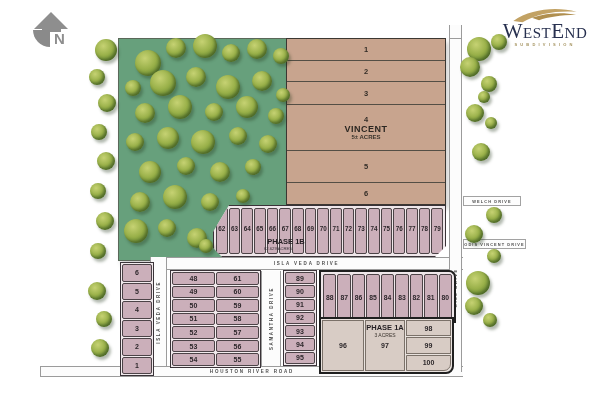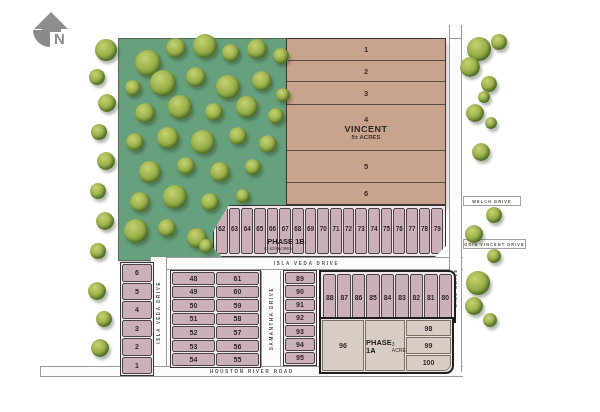--- a/index.html
+++ b/index.html
@@ -93,21 +93,21 @@
   
   #north-row{left:319px;top:270px;width:129px;height:47px;border:2px solid #1f1f1f;border-bottom:none;
     display:flex;gap:1px;padding:2px;border-top-right-radius:7px;background:#efe7ea;}
   #north-row .lot-cell{flex:1;font-size:6.8px;}
   
   #phase1a{left:319px;top:317px;width:129px;height:51px;border:2px solid #1f1f1f;background:#e9e2de;
     display:flex;gap:1px;padding:1px;border-bottom-right-radius:8px;}
   .p1a-cell{background:#d8ccc5;border:1px solid #7b7169;display:flex;align-items:center;justify-content:center;
     font-size:7px;font-weight:700;color:#2d282b;box-sizing:border-box;min-height:0;}
   #lot96{width:42px;}
-  #lot97{width:40px;flex-direction:row;justify-content:flex-start;padding-top:3px;}
+  #lot97{width:40px;flex-direction:column;justify-content:flex-start;padding-top:3px;}
   #p1a-title{font-size:7.5px;font-weight:700;color:#241f23;line-height:8px;}
   #p1a-acres{font-size:5px;font-weight:400;color:#3a332d;line-height:6px;}
   #lot97 .num{margin-top:4px;}
   #p1a-stack{flex:1;display:flex;flex-direction:column;gap:1px;}
   #p1a-stack .p1a-cell{flex:1;}
   #p1a-stack .p1a-cell:last-child{border-bottom-right-radius:7px;}
   
   #trees{left:0;top:0;width:600px;height:412px;pointer-events:none;}
   .tree{
     position:absolute;border-radius:50%;
@@ -121,20 +121,28 @@
 <div id="plan">
 
   <div class="abs" id="north">
     <svg width="46" height="40" viewBox="0 0 46 40">
       <path d="M21 2 L38 19 L31 19 L31 22 L12 22 L12 19 L4 19 Z" fill="#8e8e8e"></path>
       <path d="M20 20 L20 37 A17 17 0 0 1 3 20 Z" fill="#8a8a8a"></path>
       <text x="24" y="34" font-size="15" font-weight="bold" fill="#8e8e8e" font-family="Liberation Sans, sans-serif">N</text>
     </svg>
   </div>
 
+  <div class="abs" id="logo">
+    <svg class="swoosh" width="66" height="18" viewBox="0 0 100 26">
+      <path d="M2 22 C28 4, 66 0, 98 8 C70 6, 38 10, 16 24 Z" fill="#c2a264"></path>
+      <path d="M30 17 C55 9, 80 9, 97 13 C74 13, 54 16, 41 21 Z" fill="#b08f4f"></path>
+    </svg>
+    <div class="name">WestEnd</div>
+    <div class="sub">SUBDIVISION</div>
+  </div>
 
   <div class="abs" id="green" style="background:#67a07c;"></div>
 
   <div class="abs" id="ranches">
     <div class="ranch-row" style="flex-grow:22">
       <span>1</span>
       </div>
     <div class="ranch-row" style="flex-grow:21">
       <span>2</span>
       </div>

